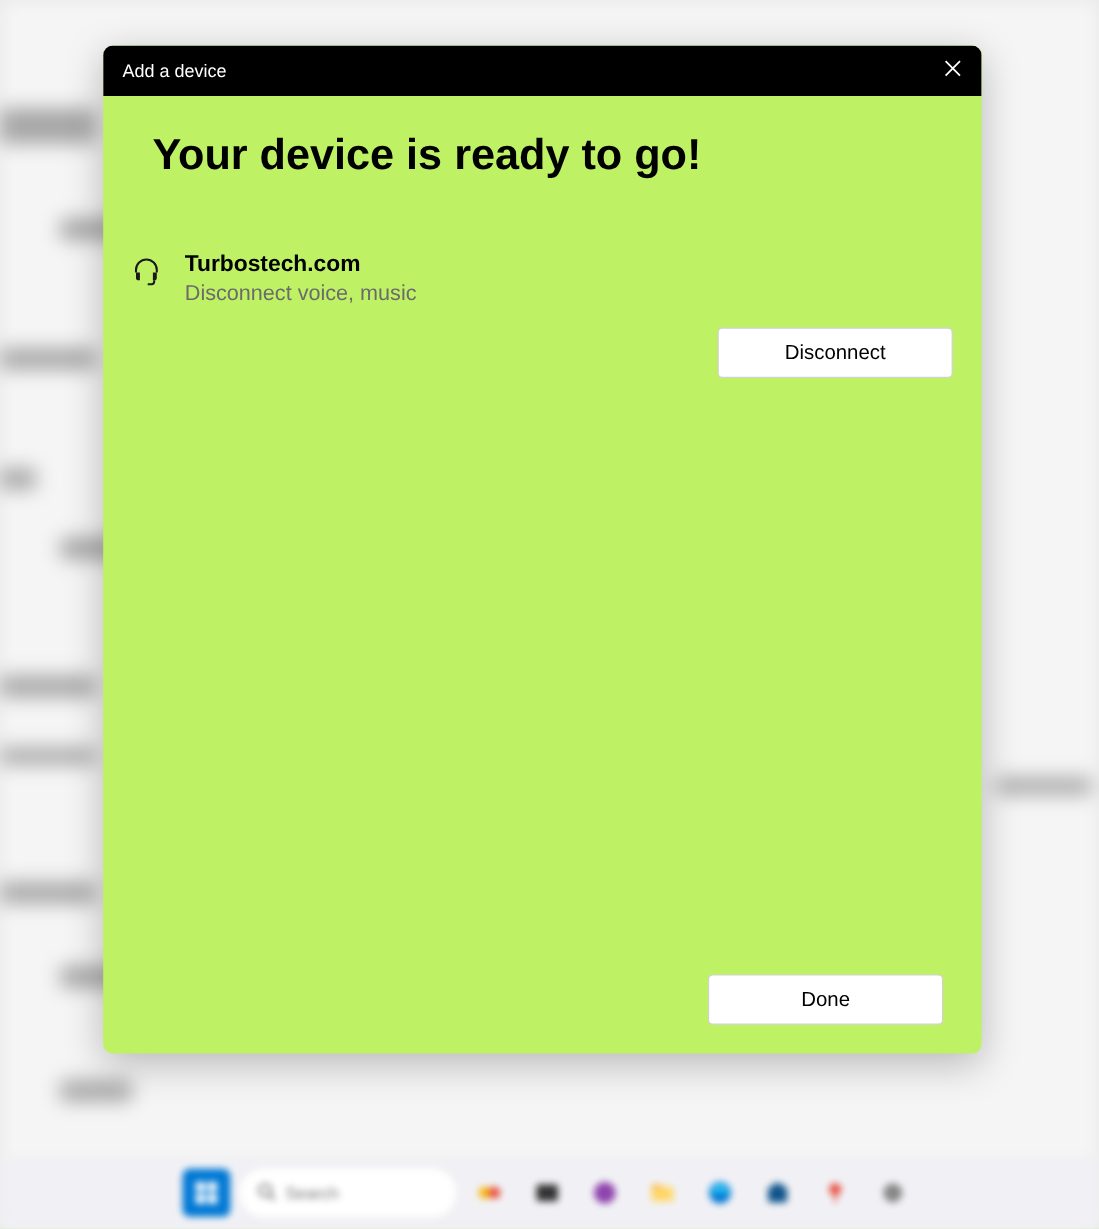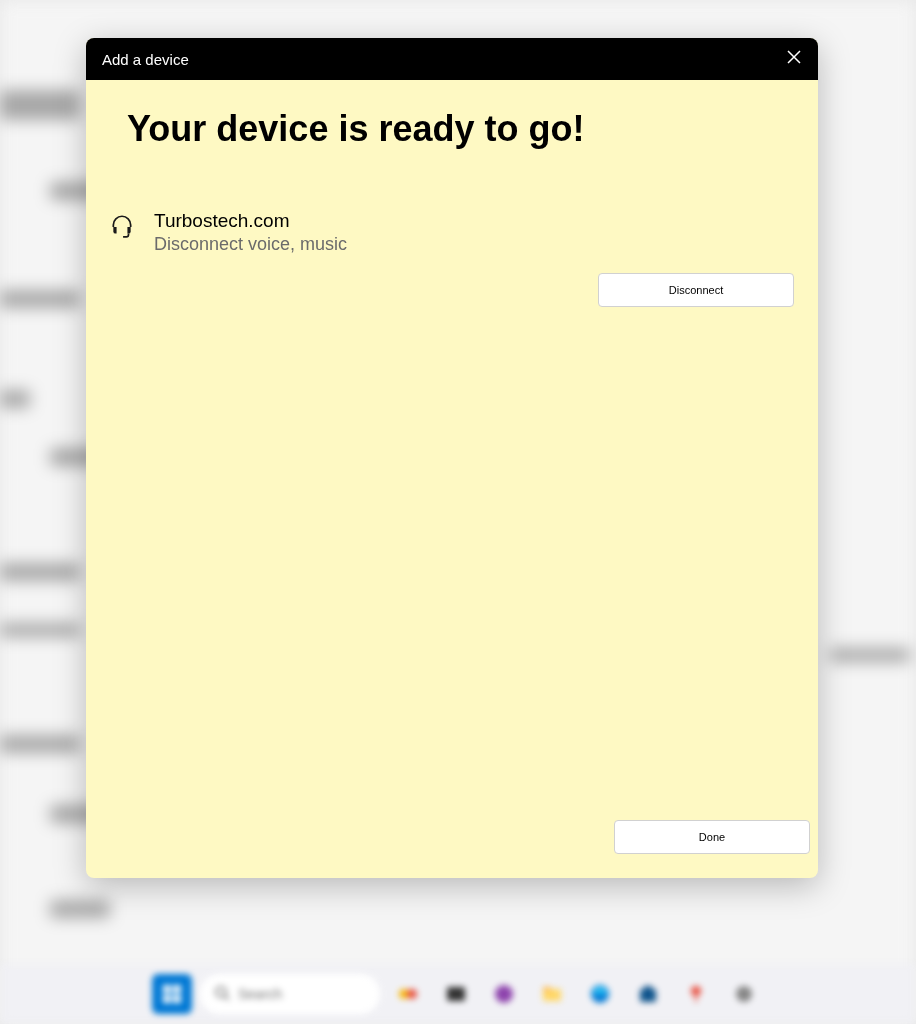--- a/index.html
+++ b/index.html
@@ -59,21 +59,21 @@
       gap: 8px;
       color: #777;
       font-size: 14px;
     }
     .dialog {
       position: absolute;
       top: 38px;
       left: 86px;
       width: 732px;
       height: 840px;
-      background: #fef9c3;
+      background: #bef264;
       border-radius: 8px;
       box-shadow: 0 8px 32px rgba(0,0,0,0.25);
       overflow: hidden;
       display: flex;
       flex-direction: column;
     }
     .dialog-header {
       background: #000;
       color: #fff;
       height: 42px;
@@ -129,48 +129,48 @@
       margin-top: 2px;
     }
     .device-info {
       display: flex;
       flex-direction: column;
       gap: 2px;
     }
     .device-name {
       font-size: 19px;
       color: #000;
-      font-weight: 400;
+      font-weight: 700;
     }
     .device-status {
       font-size: 18px;
       color: #6b6b6b;
     }
     .disconnect-row {
       display: flex;
       justify-content: flex-end;
       margin-top: 18px;
       padding-right: 4px;
     }
     .win-button {
       background: #fff;
       border: 1px solid #d1d1d1;
       border-radius: 4px;
       padding: 10px 0;
       width: 196px;
-      font-size: 11px;
+      font-size: 17px;
       color: #000;
       cursor: pointer;
       text-align: center;
       font-family: inherit;
     }
     .footer {
       position: absolute;
       bottom: 24px;
-      right: 8px;
+      right: 32px;
     }
   </style>
 </head>
 <body>
 
 <div class="blurred-bg">
   <div class="fake-text" style="top:90px; left:0; width:80px; height:30px;"></div>
   <div class="fake-text" style="top:182px; left:50px; width:60px; height:18px;"></div>
   <div class="fake-text" style="top:290px; left:0; width:80px; height:18px;"></div>
   <div class="fake-text" style="top:390px; left:0; width:30px; height:18px;"></div>

